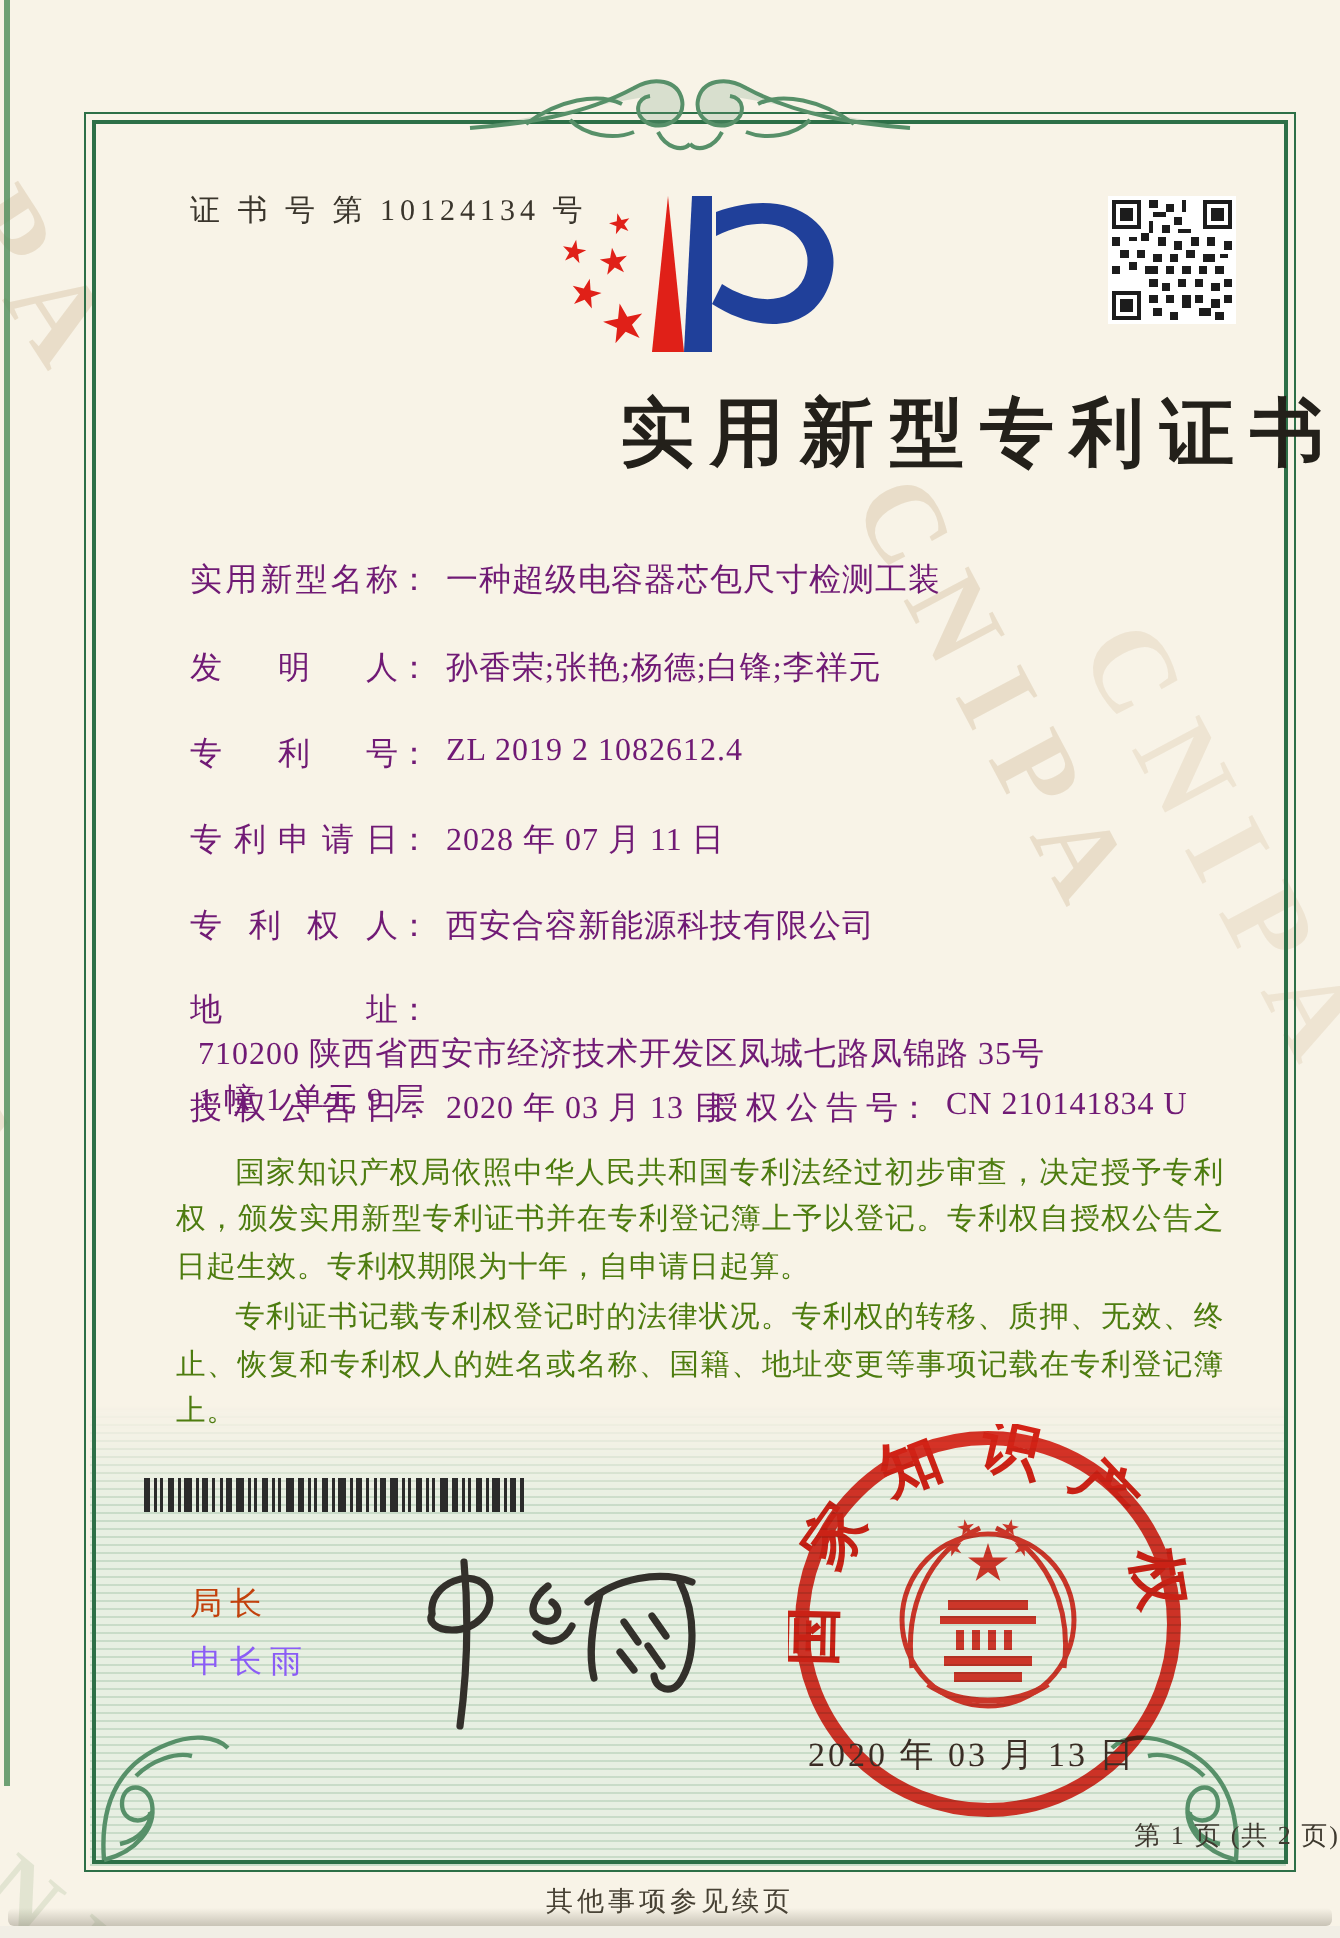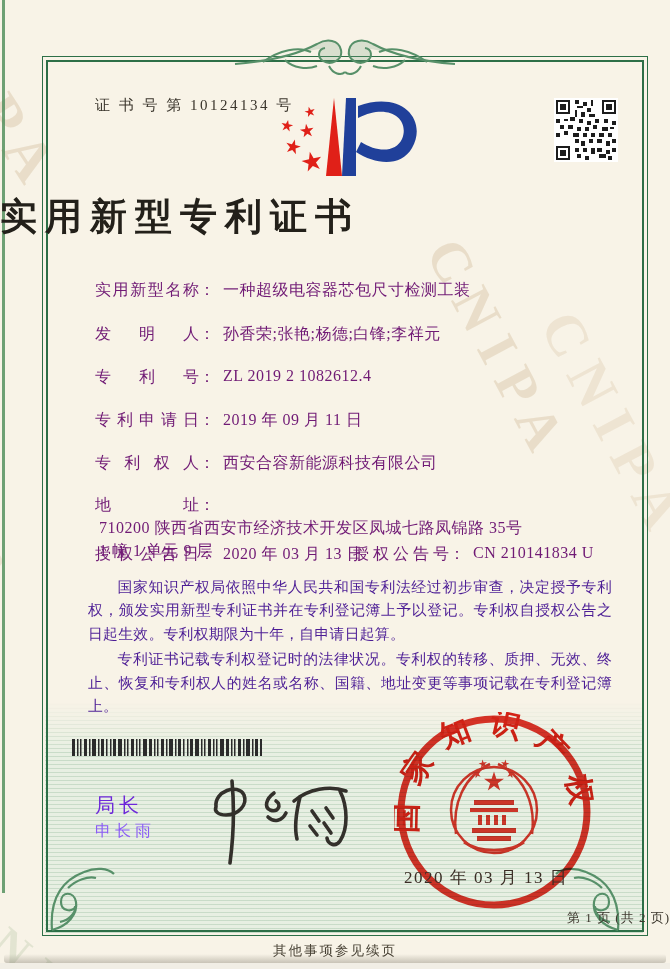--- a/index.html
+++ b/index.html
@@ -36,41 +36,41 @@
   .frame{position:absolute;left:42px;top:56px;width:604px;height:878px;border:1px solid #2d6f47;}
   .frame::before{content:'';position:absolute;inset:3px;border:2.4px solid #2d6f47;}
   .ornament{position:absolute;pointer-events:none;}
   .orn-top{left:233px;top:26px;}
   .orn-bl{left:48px;top:864px;}
   .orn-br{left:552px;top:864px;}
   
   .cert-number{position:absolute;left:95px;top:96px;font-size:15px;letter-spacing:2.5px;color:#3a352c;}
   .logo{position:absolute;left:252px;top:90px;}
   .qr{position:absolute;left:554px;top:98px;width:60px;height:60px;background:#fff;padding:2px;}
-  .title{position:absolute;left:0;top:192px;width:670px;text-align:left;
+  .title{position:absolute;left:0;top:192px;width:670px;text-align:right;
          font-size:37px;font-weight:bold;letter-spacing:8px;color:#23201a;}
   
   .frow{position:absolute;left:95px;width:515px;font-size:16px;color:#701a75;}
   .flabel{display:inline-block;width:104px;text-align:justify;text-align-last:justify;
           -moz-text-align-last:justify;vertical-align:top;}
   .fcolon{display:inline-block;vertical-align:top;}
   .fvalue{display:inline-block;vertical-align:top;margin-left:4px;letter-spacing:.5px;}
   .fvalue-wrap{width:424px;line-height:23px;}
   .r1{top:280px;} .r2{top:324px;} .r3{top:367px;} .r4{top:410px;} .r5{top:453px;}
   .r6{top:495px;} .r7{top:544px;}
   .grant-no-group{position:absolute;left:258px;top:0;white-space:nowrap;}
   .grant-no-group .flabel{width:96px;font-family:Liberation Serif, serif;}
   
   .body-text{position:absolute;left:88px;top:576px;width:524px;font-size:14.8px;
-             line-height:23.4px;color:#4c1d95;text-align:justify;letter-spacing:.3px;}
+             line-height:23.4px;color:#4d7c0f;text-align:justify;letter-spacing:.3px;}
   .body-text p{margin:0 0 2px 0;text-indent:2em;}
   
   .barcode{position:absolute;left:72px;top:739px;}
   
-  .sig-title{position:absolute;left:95px;top:792px;font-size:20px;letter-spacing:4px;color:#6d28d9;}
+  .sig-title{position:absolute;left:95px;top:792px;font-size:16px;letter-spacing:4px;color:#c2410c;}
   .sig-name{position:absolute;left:95px;top:821px;font-size:16px;letter-spacing:4px;color:#8b5cf6;}
   .sig-hand{position:absolute;left:190px;top:763px;}
   
   .seal{position:absolute;left:394px;top:712px;width:200px;height:200px;mix-blend-mode:multiply;}
   .seal-date{position:absolute;left:404px;top:866px;font-size:17px;letter-spacing:1.5px;
              color:#3a2d25;z-index:5;}
   
   .page-info{position:absolute;left:0;top:909px;width:670px;text-align:right;
              font-size:13px;letter-spacing:1px;color:#3e392f;}
   .note{position:absolute;left:0;top:942px;width:670px;text-align:center;
@@ -177,21 +177,21 @@
   <div class="frow r2">
     <span class="flabel">发明人</span><span class="fcolon">：</span>
     <span class="fvalue">孙香荣;张艳;杨德;白锋;李祥元</span>
   </div>
   <div class="frow r3">
     <span class="flabel">专利号</span><span class="fcolon">：</span>
     <span class="fvalue">ZL 2019 2 1082612.4</span>
   </div>
   <div class="frow r4">
     <span class="flabel">专利申请日</span><span class="fcolon">：</span>
-    <span class="fvalue">2019 年 09 月 11 日</span>
+    <span class="fvalue">2028 年 07 月 11 日</span>
   </div>
   <div class="frow r5">
     <span class="flabel">专利权人</span><span class="fcolon">：</span>
     <span class="fvalue">西安合容新能源科技有限公司</span>
   </div>
   <div class="frow r6">
     <span class="flabel">地址</span><span class="fcolon">：</span>
     <span class="fvalue fvalue-wrap">710200 陕西省西安市经济技术开发区凤城七路凤锦路 35号 1 幢 1 单元 9 层</span>
   </div>
   <div class="frow r7">

